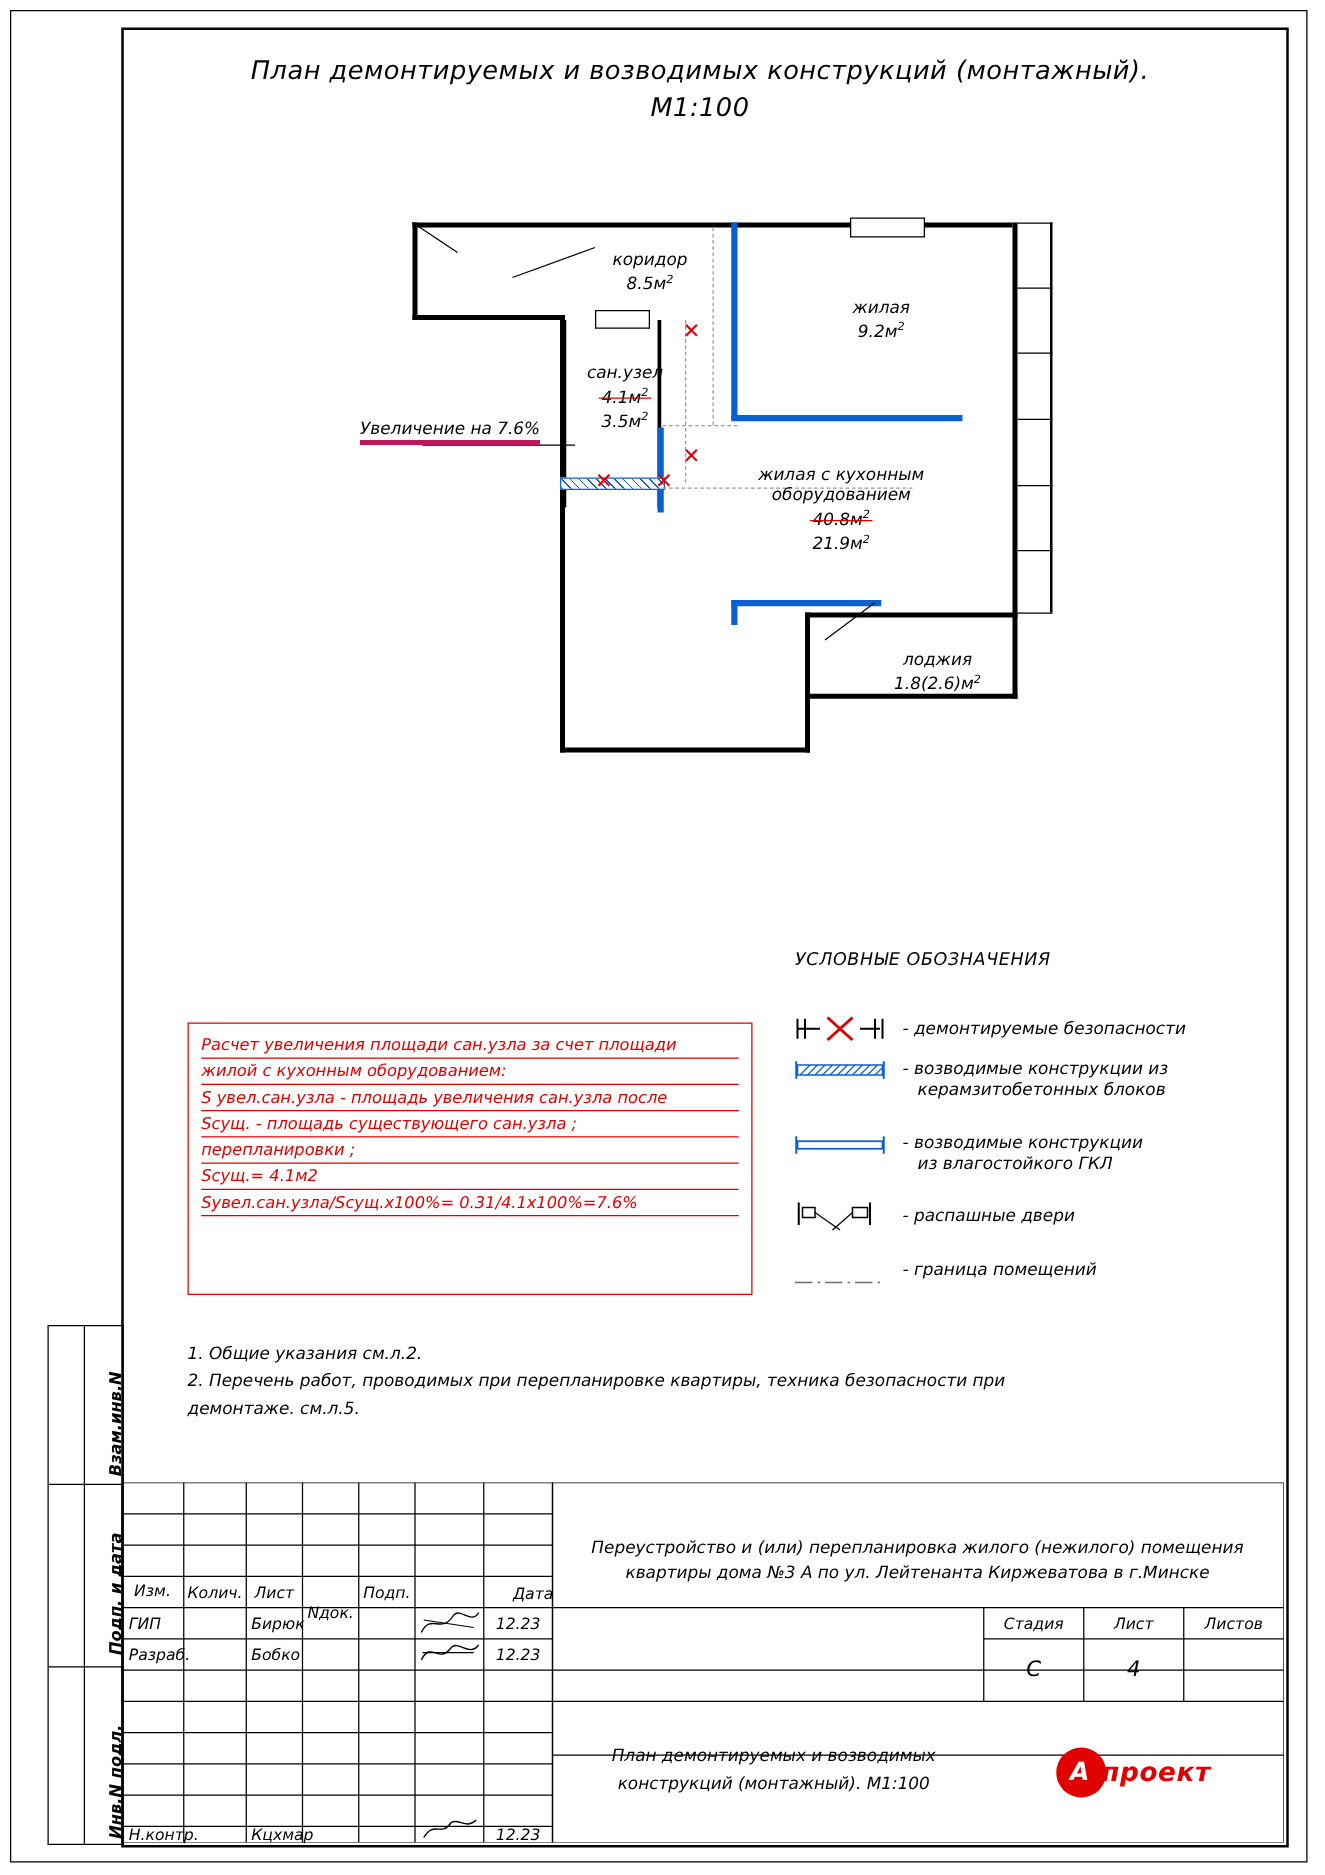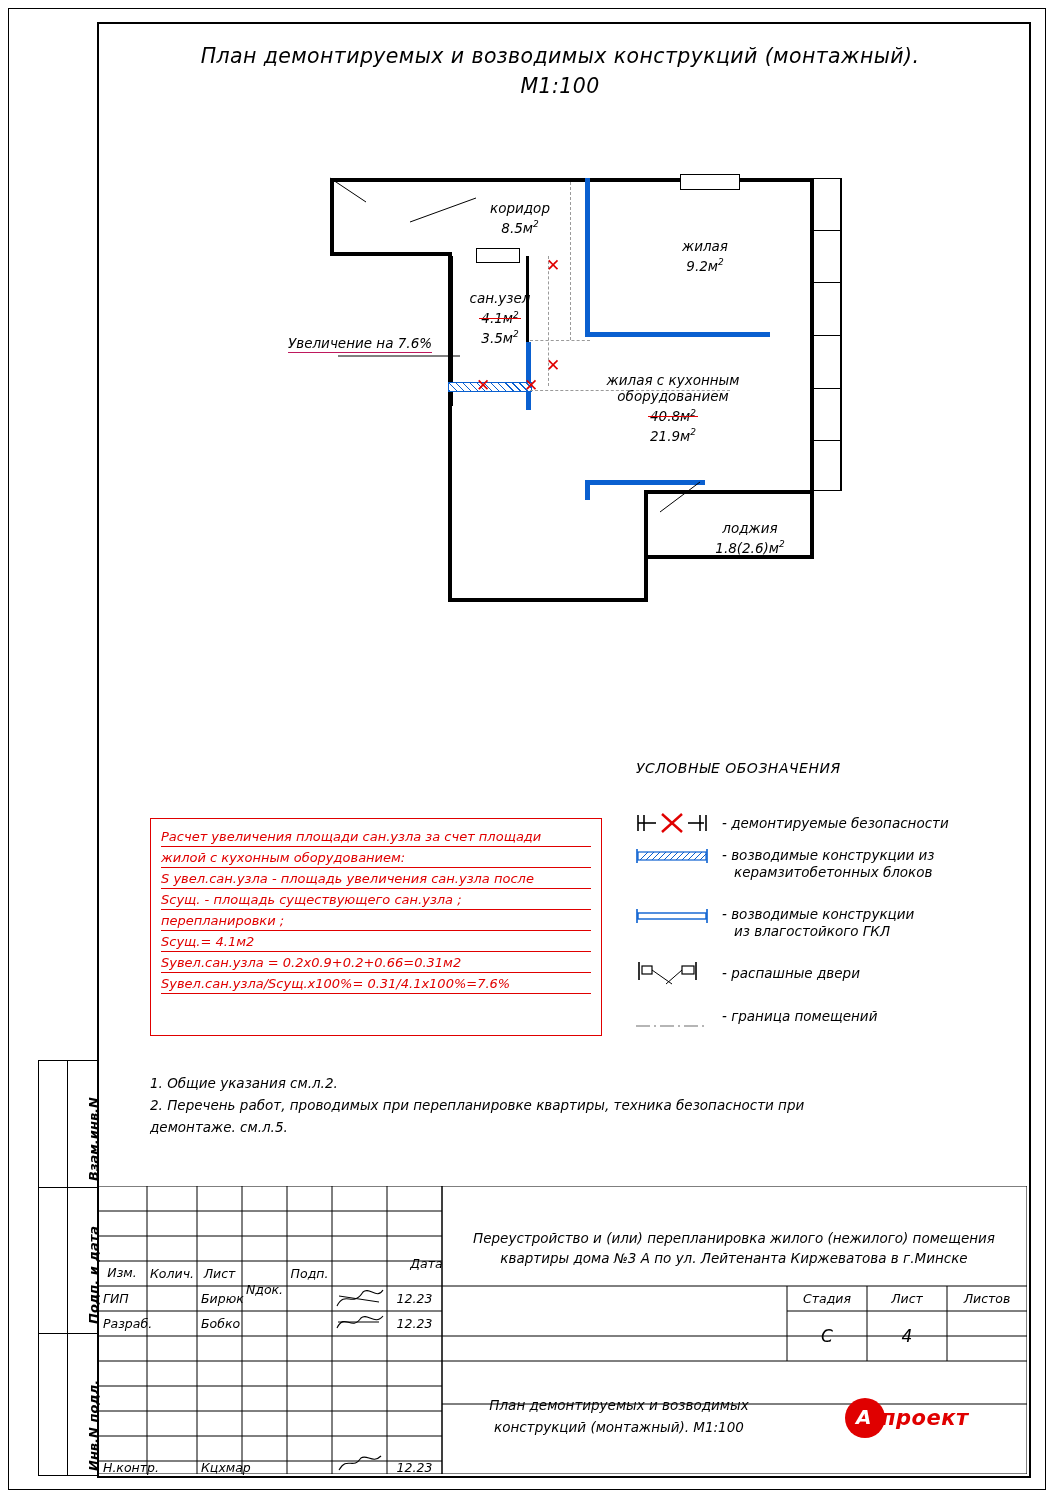--- a/index.html
+++ b/index.html
@@ -39,21 +39,21 @@
   .dash{position:absolute;border-top:1px dashed #9a9a9a;}
   .dashv{position:absolute;border-left:1px dashed #9a9a9a;}
   .xmark{position:absolute;color:#e00000;font-weight:bold;font-size:17px;line-height:14px;font-family:"DejaVu Sans",sans-serif;}
   .rmlabel{position:absolute;text-align:center;font-style:italic;font-size:13.5px;line-height:16px;white-space:nowrap;}
   .strike{position:relative;}
   .strike:after{content:"";position:absolute;left:-2px;right:-2px;top:52%;height:1.4px;background:#e00000;}
   sup{font-size:9px;}
 
   .callout{
     position:absolute;font-style:italic;font-size:13.5px;white-space:nowrap;
-    border-bottom:1px solid #be185d;padding-bottom:1px;
+    border-bottom:4px solid #be185d;padding-bottom:1px;
   }
 
   
   .legend-title{position:absolute;left:636px;top:760px;font-style:italic;font-size:14px;letter-spacing:0.5px;}
   .legend-item{position:absolute;font-style:italic;font-size:13.5px;line-height:17px;}
   .legend-sym{position:absolute;}
 
   
   .redbox{
     position:absolute;left:150px;top:818px;width:452px;height:218px;
@@ -264,21 +264,20 @@
     <span>- граница помещений</span>
   </div>
 
   <div class="redbox">
     <p>Расчет увеличения площади сан.узла за счет площади</p>
     <p>жилой с кухонным оборудованием:</p>
     <p>S увел.сан.узла - площадь увеличения сан.узла после</p>
     <p>Sсущ. - площадь существующего сан.узла ;</p>
     <p>перепланировки ;</p>
     <p>Sсущ.= 4.1м2</p>
-    <p>Sувел.сан.узла = 0.2х0.9+0.2+0.66=0.31м2</p>
     <p>Sувел.сан.узла/Sсущ.х100%= 0.31/4.1х100%=7.6%</p>
   </div>
 
   <div class="notes">
     <div>1. Общие указания см.л.2.</div>
     <div>2. Перечень работ, проводимых при перепланировке квартиры, техника безопасности при</div>
     <div>демонтаже. см.л.5.</div>
   </div>
 
   <div class="stamp">
@@ -316,21 +315,21 @@
         <line x1="690" y1="125" x2="930" y2="125"></line>
         <line x1="345" y1="218" x2="930" y2="218"></line>
       </g>
     </svg>
 
     <div class="scell c" style="left:0;top:75px;width:50px;height:23px;justify-content:center;">Изм.</div>
     <div class="scell c" style="left:50px;top:75px;width:50px;height:25px;">Колич.</div>
     <div class="scell c" style="left:100px;top:75px;width:45px;height:25px;">Лист</div>
     <div class="scell c" style="left:145px;top:75px;width:45px;height:25px;margin-top:16px;">Nдок.</div>
     <div class="scell c" style="left:190px;top:75px;width:45px;height:25px;">Подп.</div>
-    <div class="scell c" style="left:290px;top:65px;width:79px;height:25px;">Дата</div>
+    <div class="scell c" style="left:290px;top:76px;width:79px;height:25px;">Дата</div>
 
     <div class="scell" style="left:6px;top:100px;width:90px;height:25px;">ГИП</div>
     <div class="scell" style="left:104px;top:100px;width:130px;height:25px;">Бирюк</div>
     <div class="scell c" style="left:290px;top:100px;width:55px;height:25px;">12.23</div>
 
     <div class="scell" style="left:6px;top:125px;width:90px;height:25px;">Разраб.</div>
     <div class="scell" style="left:104px;top:125px;width:130px;height:25px;">Бобко</div>
     <div class="scell c" style="left:290px;top:125px;width:55px;height:25px;">12.23</div>
 
     <div class="scell" style="left:6px;top:275px;width:90px;height:13px;">Н.контр.</div>

